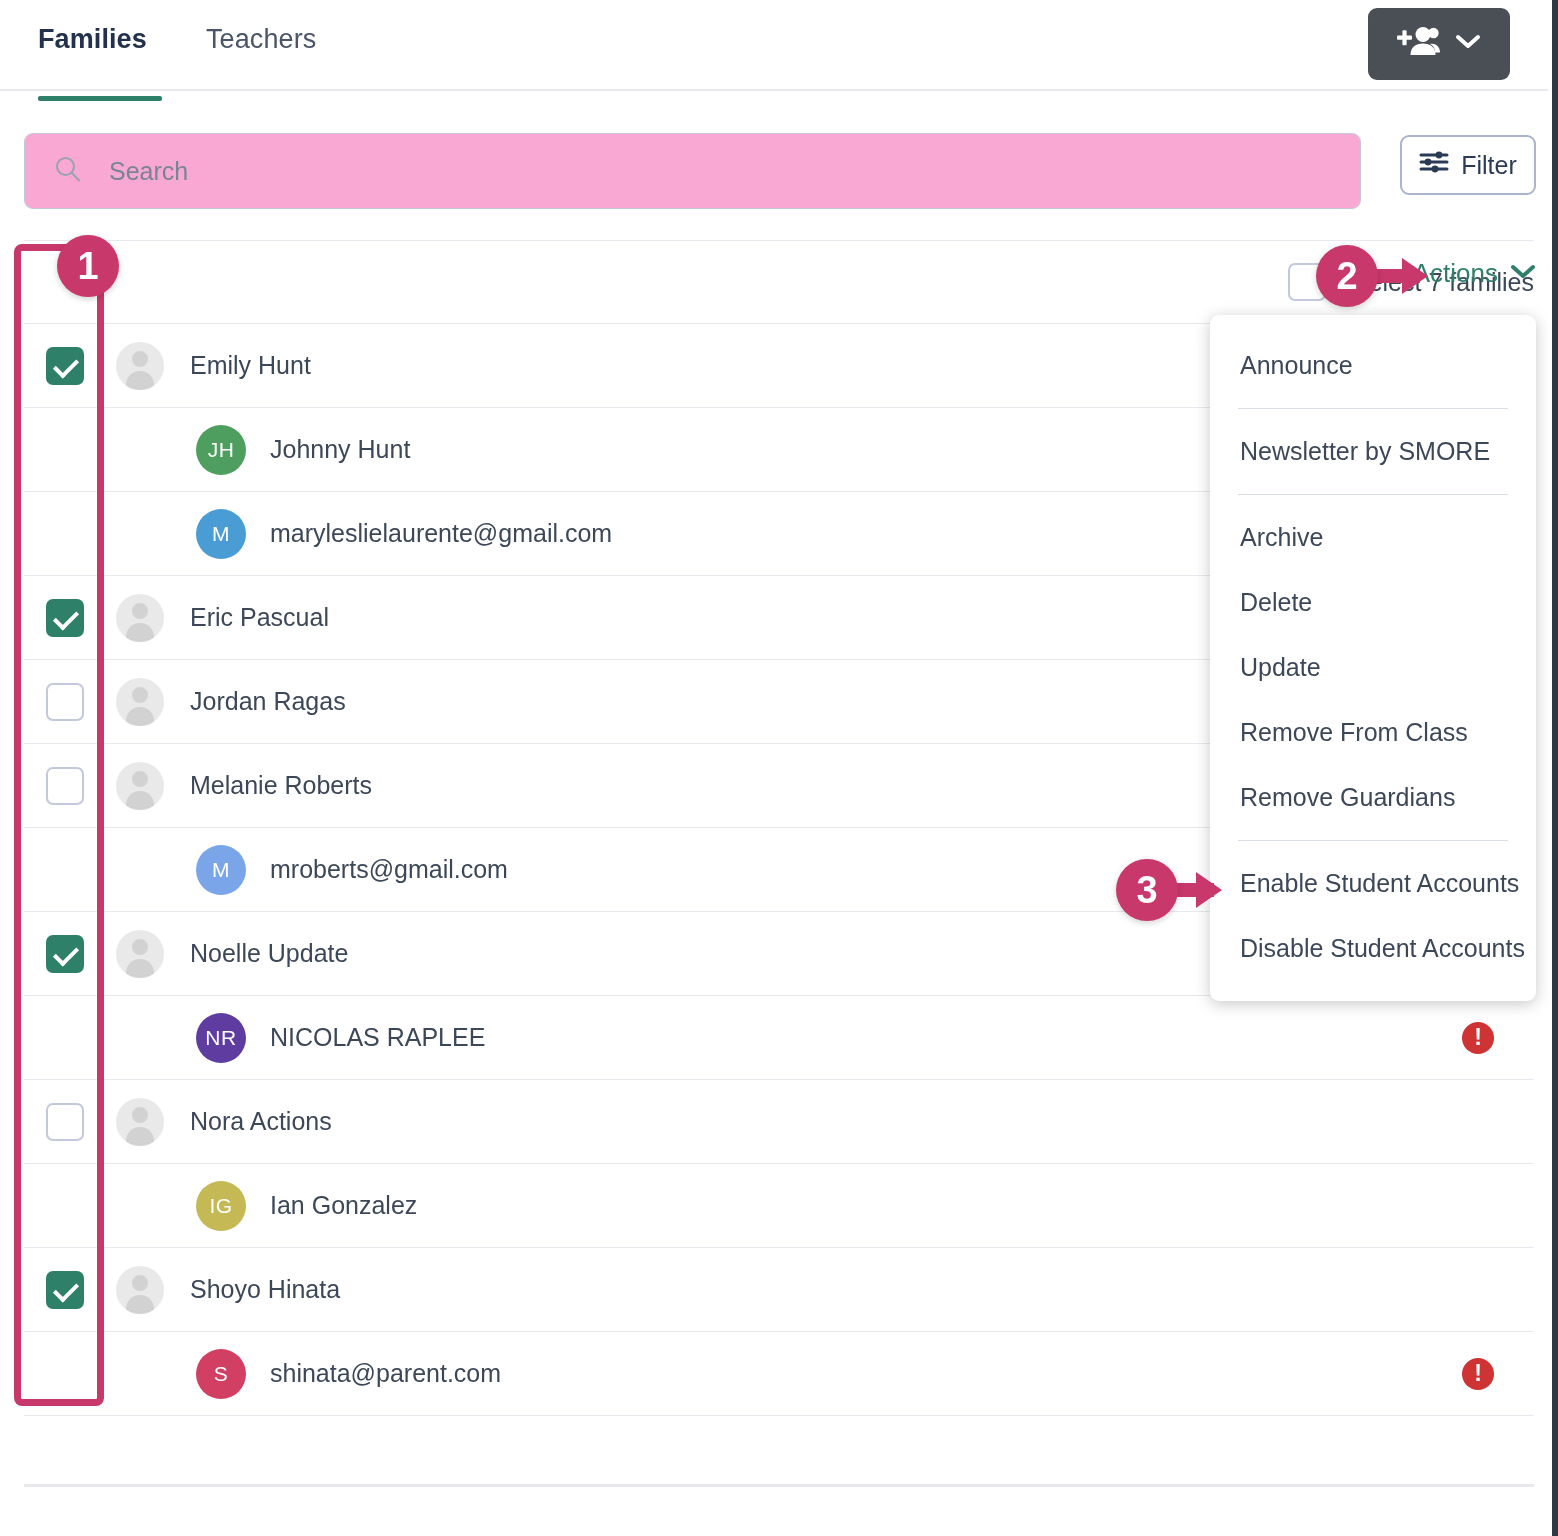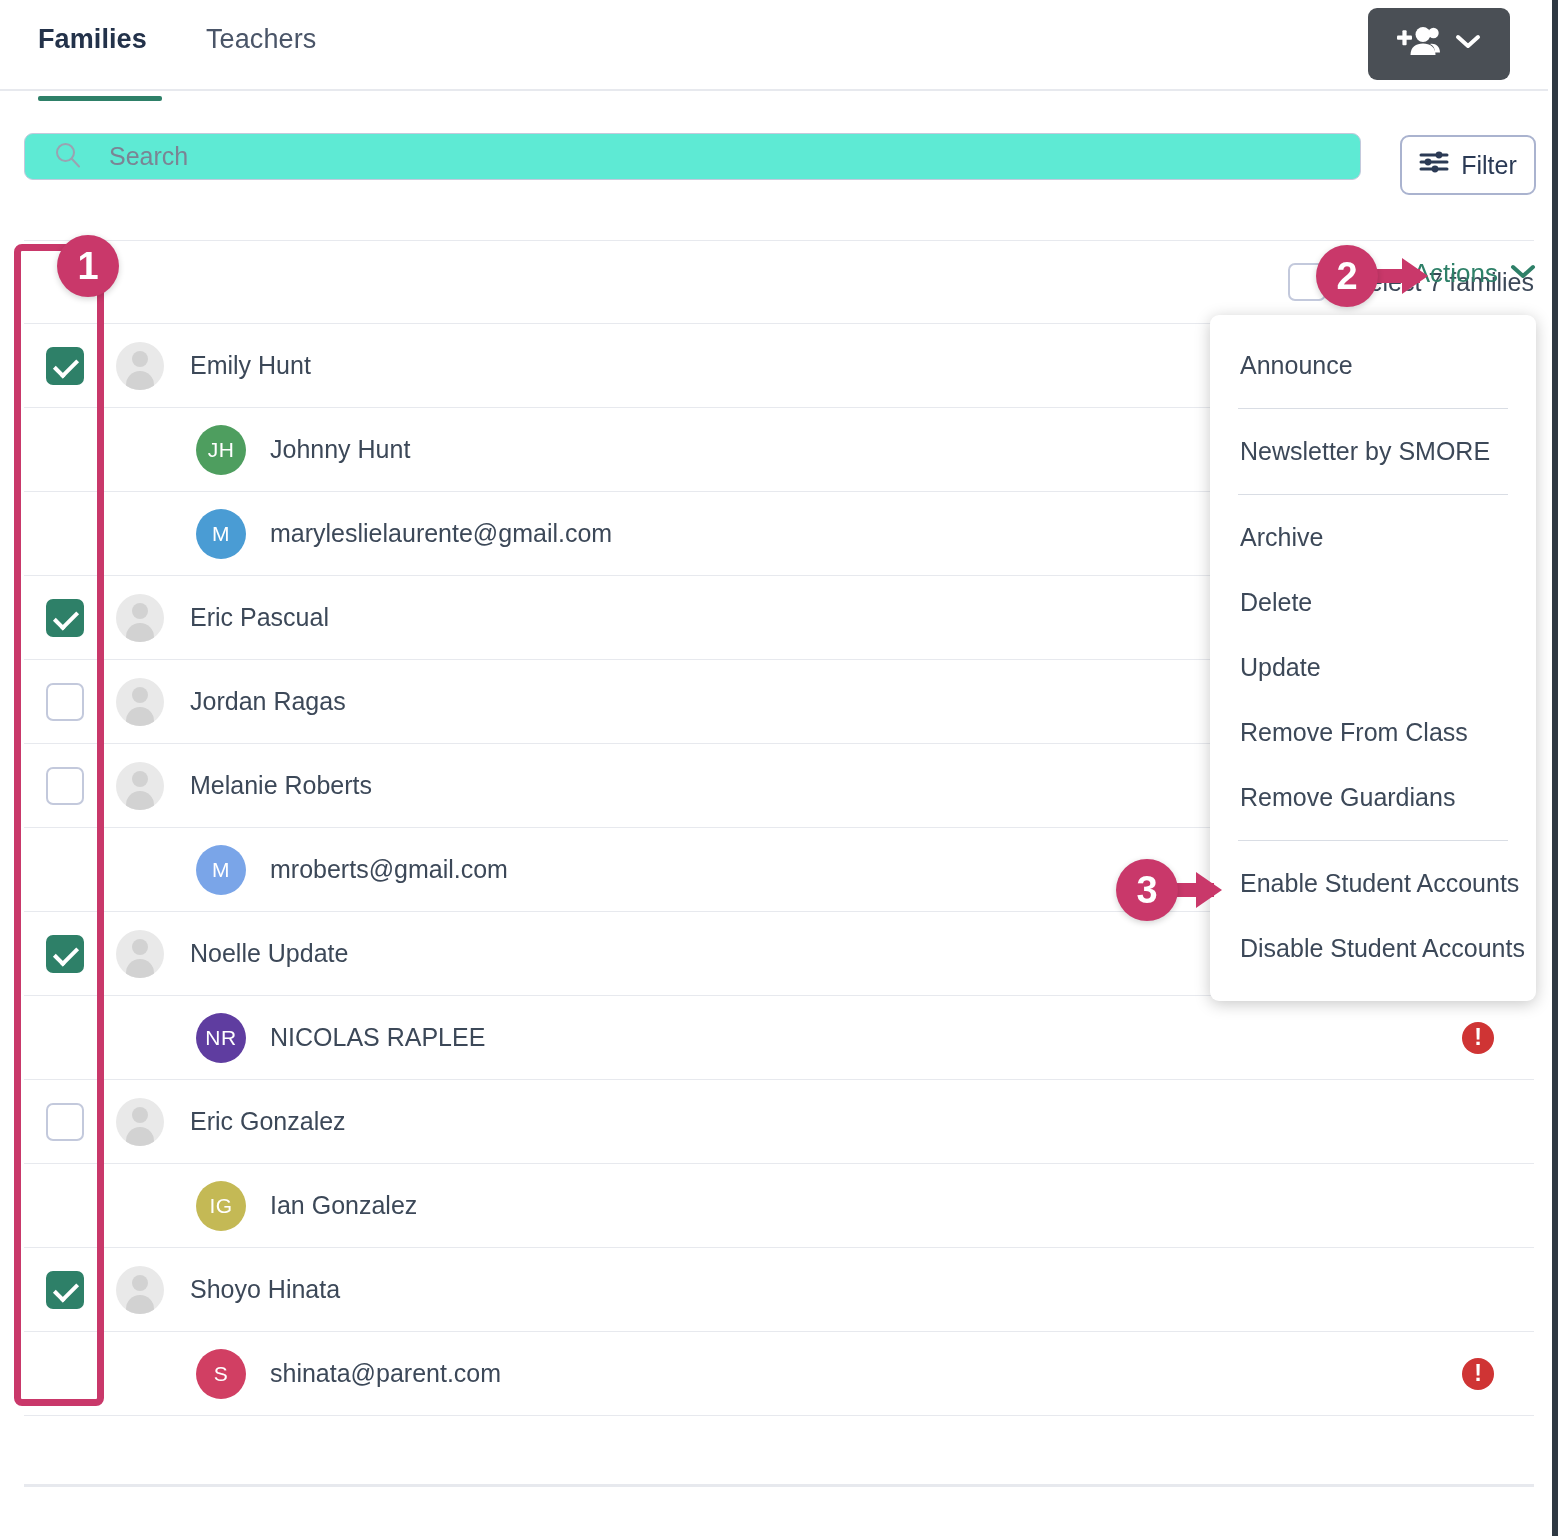--- a/index.html
+++ b/index.html
@@ -80,24 +80,24 @@
     gap: 14px;
     cursor: pointer;
   }
   .add-btn .people-icon { display: block; }
   .add-btn .chev { display: block; }
 
   
   .search-wrap {
     position: absolute;
     left: 24px; top: 133px;
-    width: 1337px; height: 47px;
+    width: 1337px; height: 76px;
     border: 1.5px solid #c3c9dc;
     border-radius: 9px;
-    background: #5eead4;
+    background: #f9a8d4;
     display: flex;
     align-items: center;
   }
   .search-icon { margin-left: 28px; margin-right: 26px; flex: none; }
   .search-input {
     border: none; outline: none;
     font-family: "Liberation Sans", sans-serif;
     font-size: 25px;
     color: #3c4858;
     background: transparent;
@@ -438,21 +438,21 @@
       <div class="avatar-initials" style="background:#5f3da0">
         <span>NR</span>
       </div>
       <div class="sub-label">NICOLAS RAPLEE</div>
       <div class="alert-badge">!</div>
     </div>
 
     <div class="row">
       <div class="cbox"></div>
       <div class="avatar-generic"></div>
-      <div class="row-label">Eric Gonzalez</div>
+      <div class="row-label">Nora Actions</div>
     </div>
     <div class="row sub">
       <div class="avatar-initials" style="background:#c4b955">
         <span>IG</span>
       </div>
       <div class="sub-label">Ian Gonzalez</div>
     </div>
 
     <div class="row">
       <div class="cbox checked"></div>

